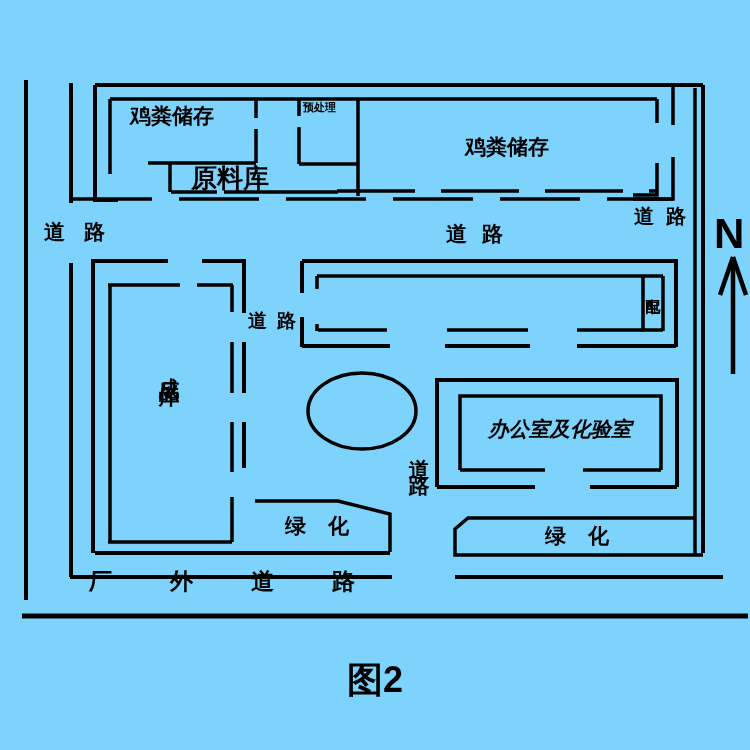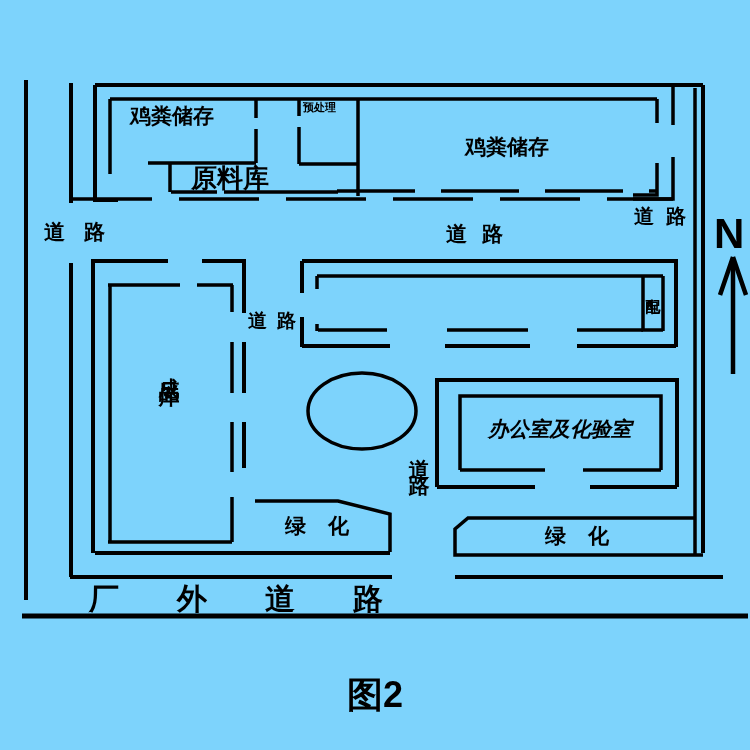--- a/index.html
+++ b/index.html
@@ -2,21 +2,21 @@
 <html><head>
 <meta charset="utf-8">
 <style>
   html,body{margin:0;padding:0;background:#fff;}
   .canvas{position:relative;width:750px;height:750px;background:#7dd3fc;overflow:hidden;
           font-family:"Liberation Sans","DejaVu Sans",sans-serif;color:#000;}
   svg.linework{position:absolute;left:0;top:0;}
   .lbl{position:absolute;font-weight:bold;line-height:1.05;white-space:nowrap;color:#000;}
   .v{writing-mode:vertical-rl;text-orientation:upright;}
   .caption{position:absolute;left:0;right:0;top:656px;display:flex;justify-content:center;
-           gap:26px;font-weight:bold;font-size:36px;margin-top:15px;}
+           gap:26px;font-weight:bold;font-size:36px;}
   .north-n{position:absolute;left:714px;top:210px;font-weight:bold;font-size:42px;}
 </style>
 </head>
 <body>
 
 <div class="canvas">
 
   <svg class="linework" width="750" height="750" viewBox="0 0 750 750">
     <g fill="none" stroke="#000" stroke-width="3.5">
 
@@ -87,21 +87,21 @@
   <div class="lbl v" style="left:645px;top:287px;font-size:15px;">配电</div>
   <div class="lbl" style="left:488px;top:418px;font-size:20.5px;font-style:italic;">办公室及化验室</div>
   <div class="lbl" style="left:285px;top:515px;font-size:21px;letter-spacing:22px;">绿化</div>
   <div class="lbl" style="left:545px;top:525px;font-size:21px;letter-spacing:22px;">绿化</div>
 
   <div class="lbl" style="left:44px;top:221px;font-size:21px;letter-spacing:19px;">道路</div>
   <div class="lbl" style="left:446px;top:223px;font-size:21px;letter-spacing:15px;">道路</div>
   <div class="lbl" style="left:634px;top:206px;font-size:20px;letter-spacing:12px;">道路</div>
   <div class="lbl" style="left:248px;top:311px;font-size:19px;letter-spacing:10px;">道路</div>
   <div class="lbl v" style="left:408px;top:442px;font-size:21px;letter-spacing:16px;">道路</div>
-  <div class="lbl" style="left:89px;top:583px;font-size:30px;letter-spacing:58px;">厂外道路</div>
+  <div class="lbl" style="left:89px;top:569px;font-size:23px;letter-spacing:58px;">厂外道路</div>
 
   <div class="north-n">N</div>
 
   <div class="caption">
     <span>图2</span>
   </div>
 
 </div>
 
 </body></html>

